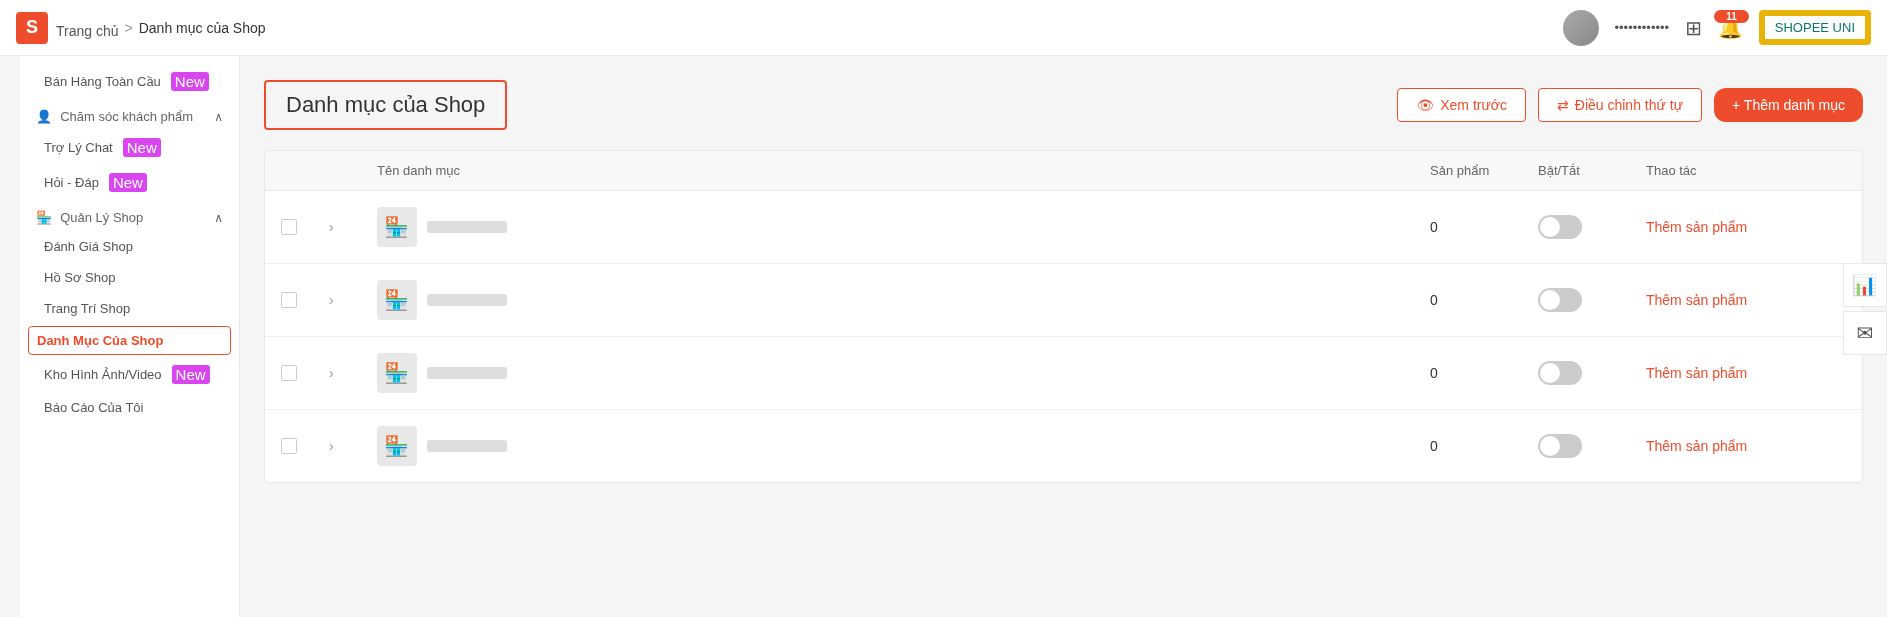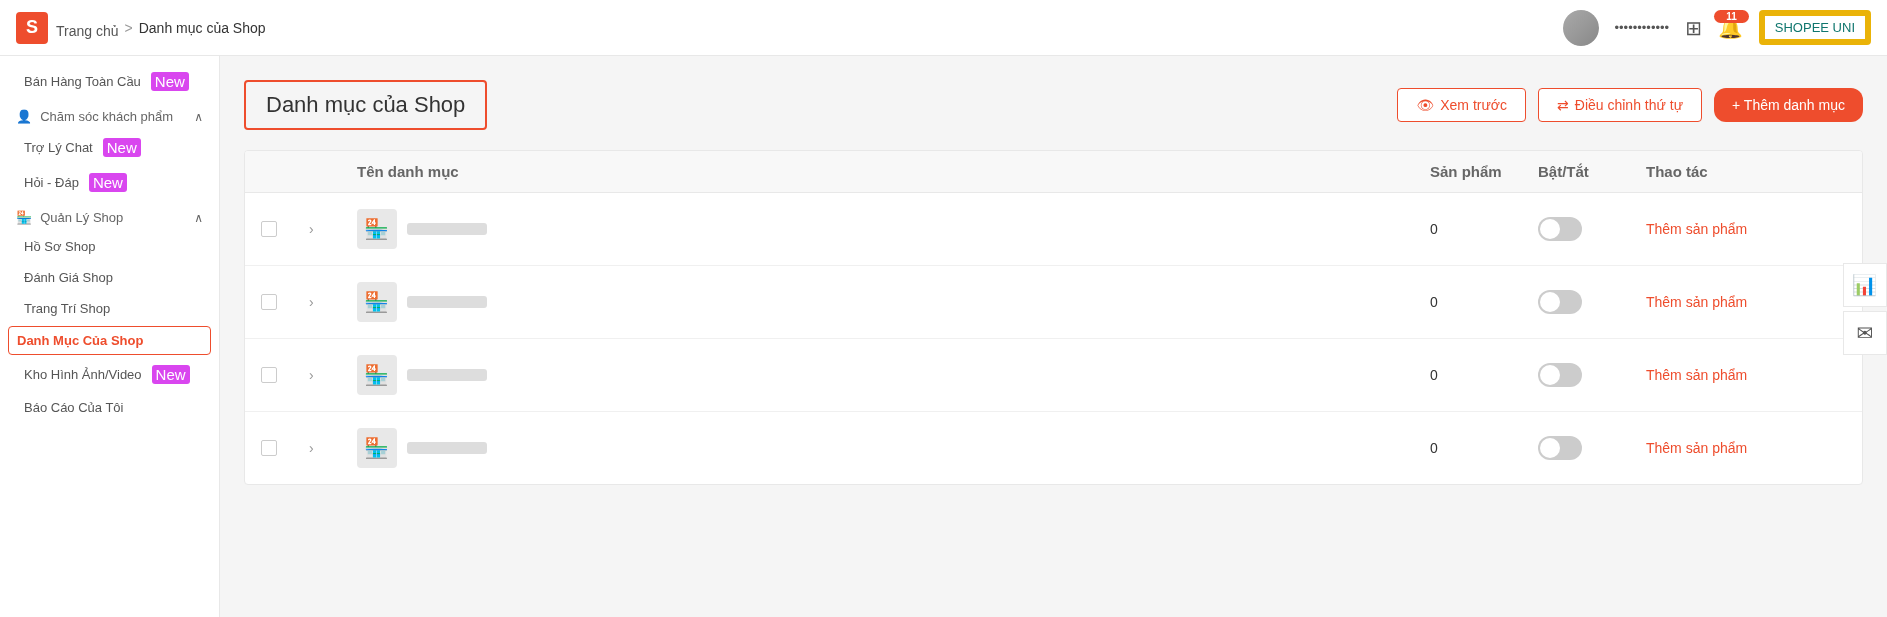--- a/index.html
+++ b/index.html
@@ -41,21 +41,21 @@
       position: absolute; top: -6px; right: -6px;
       background: #ee4d2d; color: #fff; border-radius: 10px;
       font-size: 10px; padding: 1px 12px; font-weight: bold;
     }
     .header-shopee-uni {
       border: 6px solid #eab308; border-radius: 4px; padding: 4px 10px;
       font-size: 13px; color: #0f766e; cursor: pointer;
     }
 
     
-    .body-wrapper { display: flex; flex: 1; overflow: hidden; }
+    .body-wrapper { display: flex; flex: 1; overflow: hidden; margin-left: 20px; }
 
     
     .sidebar {
       width: 220px; background: #fff; border-right: 1px solid #e8e8e8;
       flex-shrink: 0; overflow-y: auto; padding: 8px 0;
     }
     .sidebar-section-label {
       display: flex; align-items: center; justify-content: space-between;
       padding: 10px 16px 6px 16px; color: #666; font-size: 13px;
     }
@@ -98,21 +98,21 @@
     }
 
     
     .table-wrapper { background: #fff; border-radius: 4px; overflow: hidden; border: 1px solid #e8e8e8; }
     .table-header-row {
       display: grid;
       grid-template-columns: 40px 40px 1fr 100px 100px 200px;
       background: #f8f8f8; border-bottom: 1px solid #e8e8e8;
       padding: 12px 16px; gap: 8px;
     }
-    .table-header-cell { font-size: 15px; color: #666; font-weight: bold; }
+    .table-header-cell { font-size: 13px; color: #666; font-weight: normal; }
     .table-row {
       display: grid;
       grid-template-columns: 40px 40px 1fr 100px 100px 200px;
       border-bottom: 1px solid #f0f0f0; padding: 16px 16px;
       align-items: center; gap: 8px;
     }
     .table-row:last-child { border-bottom: none; }
     .row-checkbox {
       width: 16px; height: 16px; border: 1.5px solid #ccc; border-radius: 2px;
       cursor: pointer; display: flex; align-items: center; justify-content: center;
@@ -204,24 +204,24 @@
       </div>
 
       <div class="sidebar-section-label">
         <div style="display:flex;align-items:center;gap:8px;">
           <span>🏪</span>
           <span>Quản Lý Shop</span>
         </div>
         <span class="chevron">∧</span>
       </div>
       <div class="sidebar-item">
+        <span>Đánh Giá Shop</span>
+      </div>
+      <div class="sidebar-item">
         <span>Hồ Sơ Shop</span>
-      </div>
-      <div class="sidebar-item">
-        <span>Đánh Giá Shop</span>
       </div>
       <div class="sidebar-item">
         <span>Trang Trí Shop</span>
       </div>
       <div class="sidebar-item active">
         <span>Danh Mục Của Shop</span>
       </div>
       <div class="sidebar-item">
         <span>Kho Hình Ảnh/Video</span>
         <span class="badge-new">New</span>

